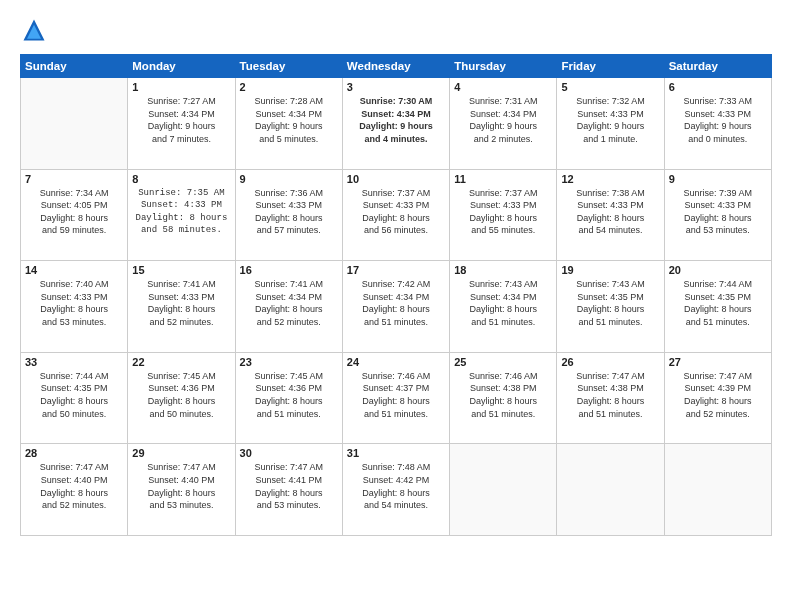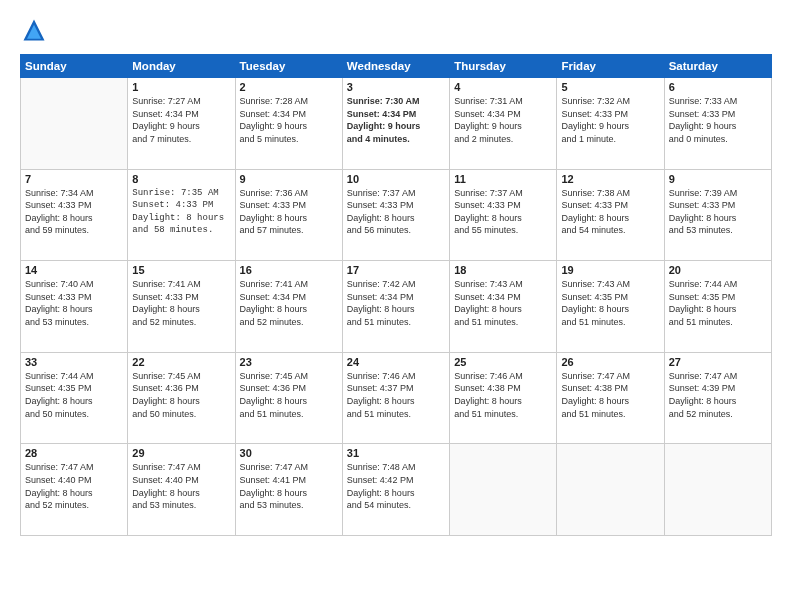--- a/index.html
+++ b/index.html
@@ -82,20 +82,21 @@
       font-size: 11px;
       font-weight: bold;
       color: #222;
       display: block;
       margin-bottom: 2px;
     }
     .day-info {
       font-size: 9px;
       color: #333;
       line-height: 1.4;
+      text-align: center;
     }
     .empty-cell {
       background: #f9f9f9;
     }
   </style>
 </head>
 <body>
 
 <div class="page">
   <div class="header">
@@ -170,21 +171,21 @@
             <div class="day-info" style="white-space: pre-line;">Sunrise: 7:33 AM
 Sunset: 4:33 PM
 Daylight: 9 hours
 and 0 minutes.</div>
           </td>
         </tr>
         <tr>
           <td>
             <span class="day-number">7</span>
             <div class="day-info" style="white-space: pre-line;">Sunrise: 7:34 AM
-Sunset: 4:33 PM
+Sunset: 4:05 PM
 Daylight: 8 hours
 and 59 minutes.</div>
           </td>
           <td>
             <span class="day-number">8</span>
             <div class="day-info" style="white-space: pre-line; font-family: Liberation Mono, monospace;">Sunrise: 7:35 AM
 Sunset: 4:33 PM
 Daylight: 8 hours
 and 58 minutes.</div>
           </td>

